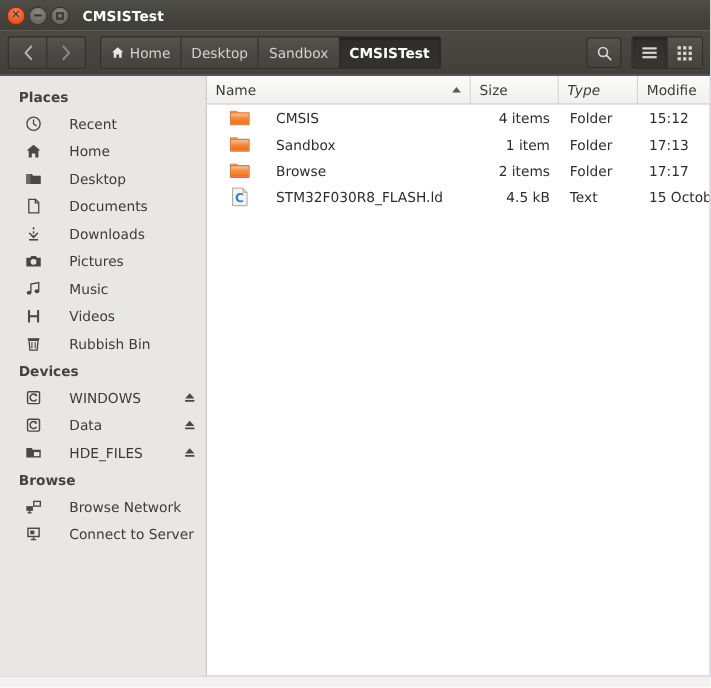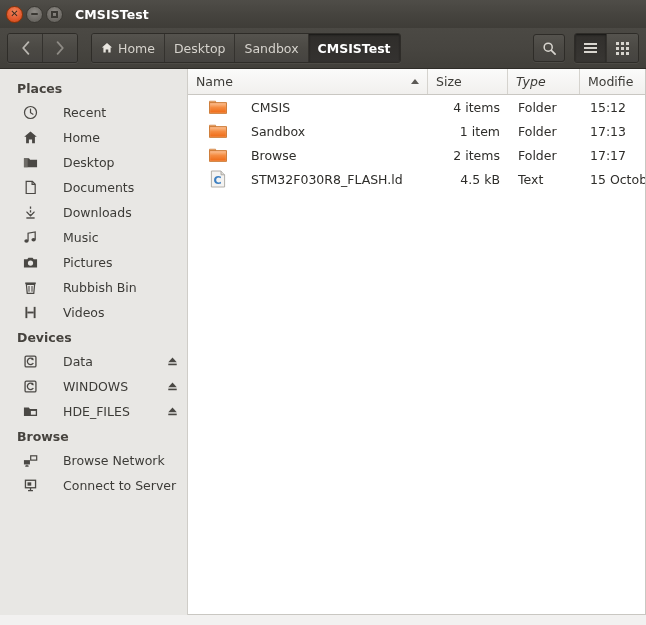--- a/index.html
+++ b/index.html
@@ -423,88 +423,88 @@
               <path d="M4.2 7.6 L8 11.6 L11.8 7.6" fill="none" stroke="#4a4844" stroke-width="1.5" stroke-linecap="round" stroke-linejoin="round"></path>
               <rect x="3.6" y="13.1" width="8.8" height="1.5" fill="#4a4844"></rect>
             </svg>
         </span>
         <span class="label">Downloads</span>
       </div>
 
       <div class="side-item">
         <span class="side-ico">
           <svg width="15" height="15" viewBox="0 0 16 16">
+              <path d="M1 4.6 H4.6 L5.8 2.8 H10.2 L11.4 4.6 H15 V13.2 H1 Z" fill="#4a4844"></path>
+              <circle cx="8" cy="8.6" r="2.8" fill="#e8e7e4"></circle>
+            </svg>
+        </span>
+        <span class="label">Pictures</span>
+      </div>
+
+      <div class="side-item">
+        <span class="side-ico">
+          <svg width="15" height="15" viewBox="0 0 16 16">
               <path d="M5.4 11.4 V3.4 L13 2 V10" fill="none" stroke="#4a4844" stroke-width="1.3"></path>
               <ellipse cx="3.7" cy="11.8" rx="2.3" ry="1.9" fill="#4a4844"></ellipse>
               <ellipse cx="11.3" cy="10.4" rx="2.3" ry="1.9" fill="#4a4844"></ellipse>
             </svg>
         </span>
         <span class="label">Music</span>
       </div>
 
       <div class="side-item">
         <span class="side-ico">
           <svg width="15" height="15" viewBox="0 0 16 16">
-              <path d="M1 4.6 H4.6 L5.8 2.8 H10.2 L11.4 4.6 H15 V13.2 H1 Z" fill="#4a4844"></path>
-              <circle cx="8" cy="8.6" r="2.8" fill="#e8e7e4"></circle>
-            </svg>
-        </span>
-        <span class="label">Pictures</span>
+              <rect x="2.6" y="2" width="2" height="12" fill="#4a4844"></rect>
+              <rect x="11.4" y="2" width="2" height="12" fill="#4a4844"></rect>
+              <rect x="4.6" y="7" width="6.8" height="2" fill="#4a4844"></rect>
+            </svg>
+        </span>
+        <span class="label">Videos</span>
       </div>
 
       <div class="side-item">
         <span class="side-ico">
           <svg width="15" height="15" viewBox="0 0 16 16">
               <rect x="2.4" y="2.6" width="11.2" height="1.8" fill="#4a4844"></rect>
               <path d="M3.6 4.6 H12.4 L11.5 14.2 H4.5 Z" fill="none" stroke="#4a4844" stroke-width="1.3"></path>
               <path d="M6.4 6.4 V12.4 M9.6 6.4 V12.4" stroke="#4a4844" stroke-width="1.1"></path>
             </svg>
         </span>
         <span class="label">Rubbish Bin</span>
       </div>
 
-      <div class="side-item">
-        <span class="side-ico">
-          <svg width="15" height="15" viewBox="0 0 16 16">
-              <rect x="2.6" y="2" width="2" height="12" fill="#4a4844"></rect>
-              <rect x="11.4" y="2" width="2" height="12" fill="#4a4844"></rect>
-              <rect x="4.6" y="7" width="6.8" height="2" fill="#4a4844"></rect>
-            </svg>
-        </span>
-        <span class="label">Videos</span>
-      </div>
-
       <div class="side-head">Devices</div>
 
       <div class="side-item">
         <span class="side-ico">
           <svg width="15" height="15" viewBox="0 0 16 16">
               <rect x="2.2" y="2.2" width="11.6" height="11.6" rx="1.4" fill="none" stroke="#4a4844" stroke-width="1.4"></rect>
               <path d="M10.6 5.6 A3.4 3.4 0 1 0 11 9.6" fill="none" stroke="#4a4844" stroke-width="1.4"></path>
               <path d="M10.4 3.8 L11.6 6.6 L8.7 6.4 Z" fill="#4a4844"></path>
             </svg>
         </span>
-        <span class="label">Data</span>
+        <span class="label">WINDOWS</span>
         <span class="eject">
           <svg width="13" height="13" viewBox="0 0 16 16">
               <path d="M8 3.2 L13.2 9 H2.8 Z" fill="#4a4844"></path>
               <rect x="2.8" y="10.6" width="10.4" height="2" fill="#4a4844"></rect>
             </svg>
         </span>
       </div>
 
       <div class="side-item">
         <span class="side-ico">
           <svg width="15" height="15" viewBox="0 0 16 16">
               <rect x="2.2" y="2.2" width="11.6" height="11.6" rx="1.4" fill="none" stroke="#4a4844" stroke-width="1.4"></rect>
               <path d="M10.6 5.6 A3.4 3.4 0 1 0 11 9.6" fill="none" stroke="#4a4844" stroke-width="1.4"></path>
               <path d="M10.4 3.8 L11.6 6.6 L8.7 6.4 Z" fill="#4a4844"></path>
             </svg>
         </span>
-        <span class="label">WINDOWS</span>
+        <span class="label">Data</span>
         <span class="eject">
           <svg width="13" height="13" viewBox="0 0 16 16">
               <path d="M8 3.2 L13.2 9 H2.8 Z" fill="#4a4844"></path>
               <rect x="2.8" y="10.6" width="10.4" height="2" fill="#4a4844"></rect>
             </svg>
         </span>
       </div>
 
 
       <div class="side-item">

